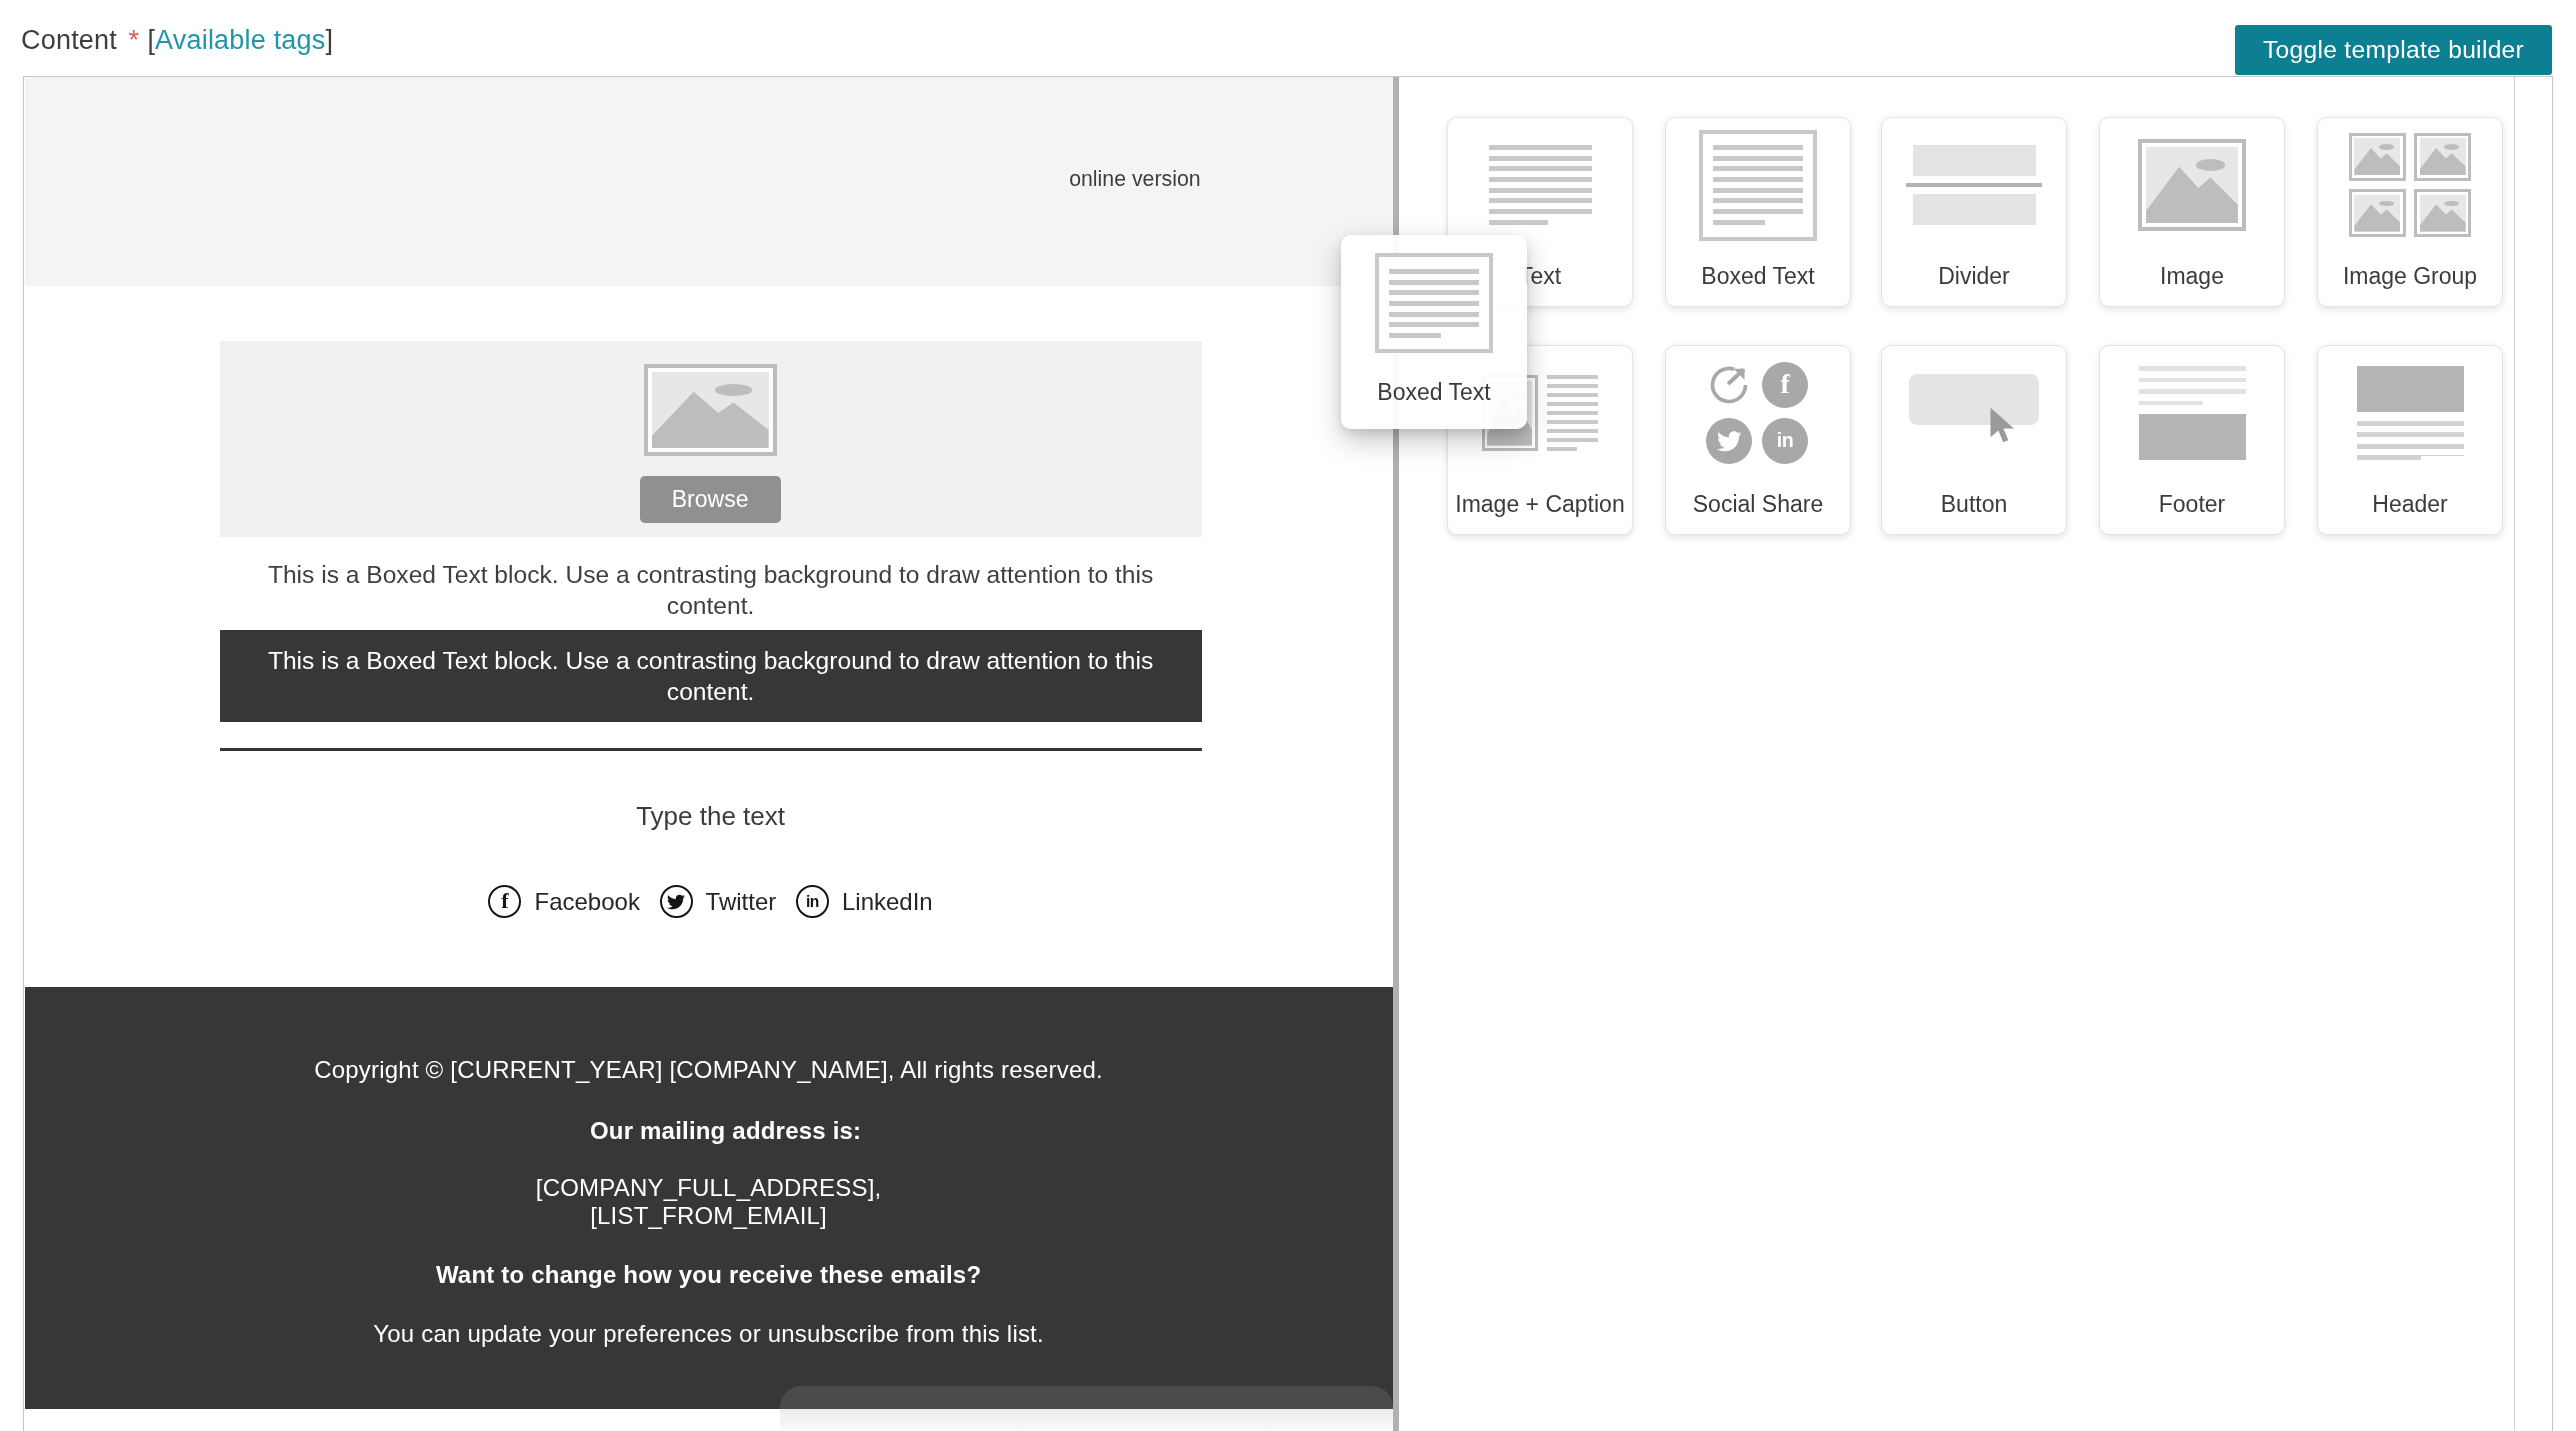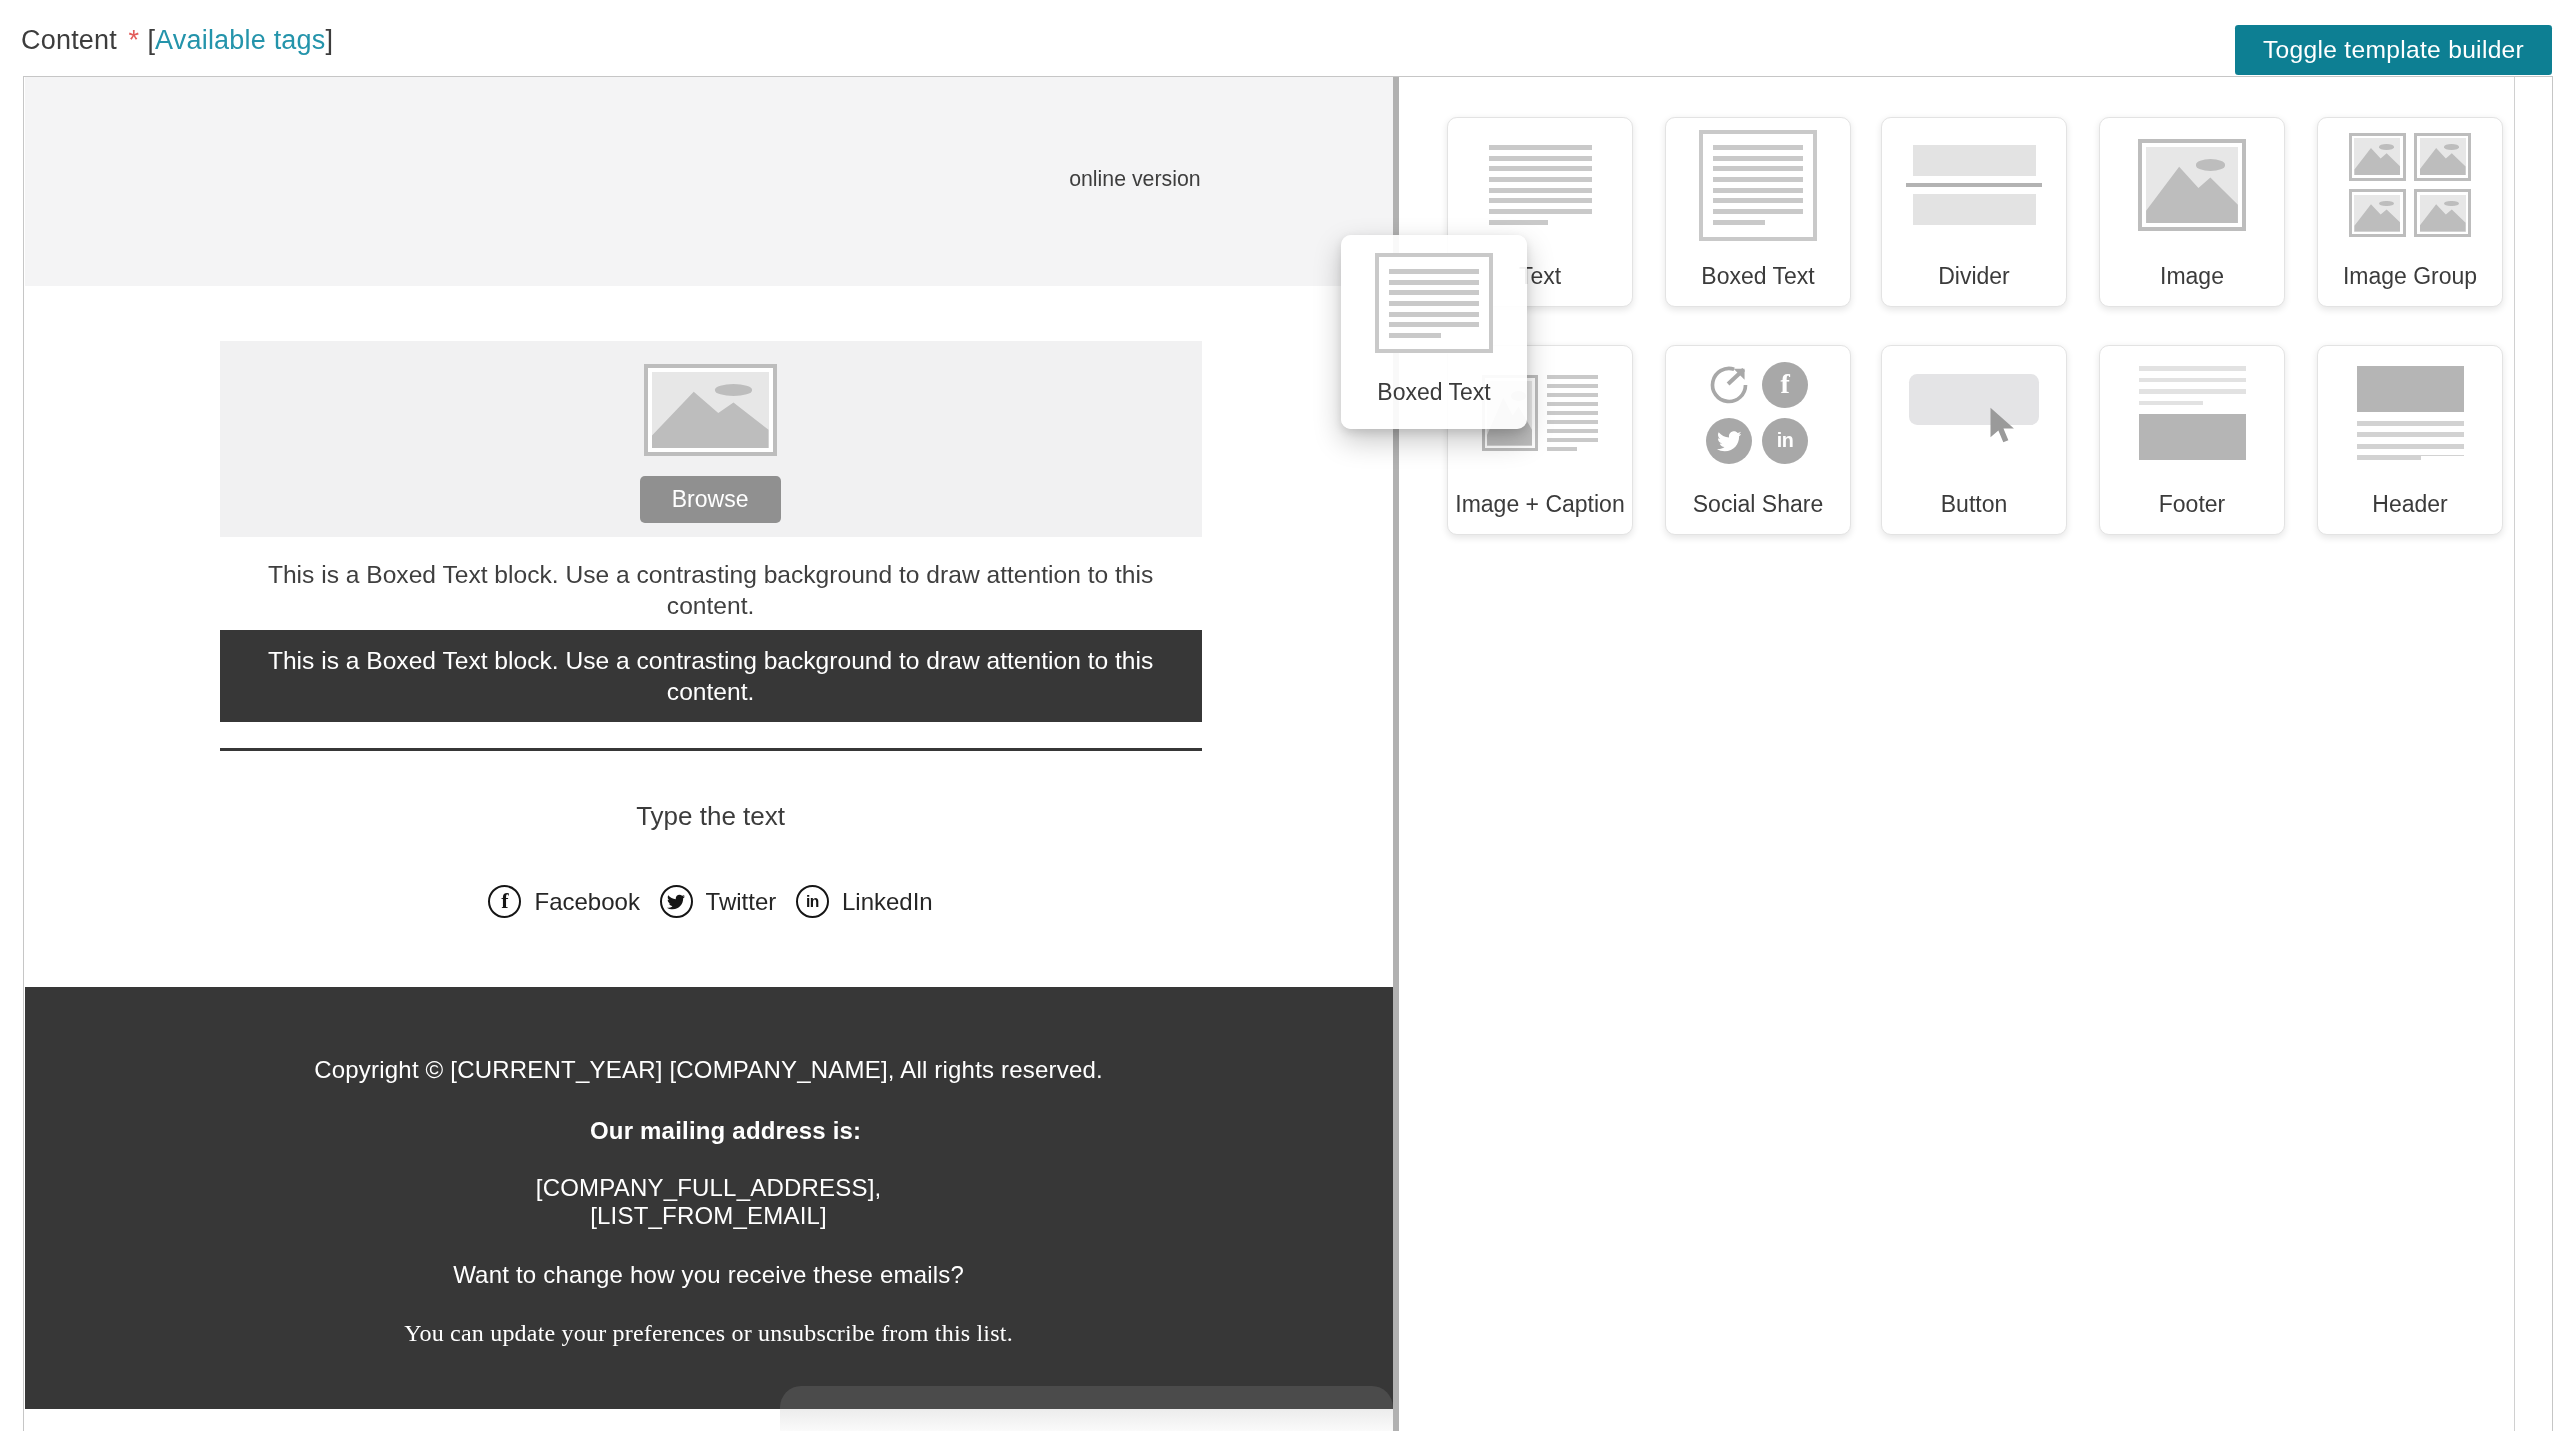--- a/index.html
+++ b/index.html
@@ -57,21 +57,21 @@
   .soc-circle{width:33px;height:33px;border:2.5px solid #151515;border-radius:50%;box-sizing:border-box;
               display:flex;align-items:center;justify-content:center;color:#151515;}
   .soc-f{font-family:"Liberation Serif",serif;font-weight:bold;font-size:22px;margin-top:-1.6px;}
   .soc-in{font-weight:bold;font-size:15.6px;letter-spacing:-0.4px;}
   .social-label{font-size:24px;color:#262626;}
 
   
   .email-footer{position:absolute;left:0;top:910px;width:100%;height:422px;background:var(--email-dark,#373737);}
   .ef-line{position:absolute;left:0;width:100%;text-align:center;color:#fff;font-size:24px;letter-spacing:0.2px;}
   .ef-copy{top:69px;} .ef-mailing{top:130px;font-weight:bold;margin-left:17px;} .ef-addr1{top:187px;} .ef-addr2:  {}
-  .ef-addr2{top:215px;} .ef-change{top:274px;} .ef-update{top:333px;font-family:Liberation Serif, serif;}
+  .ef-addr2{top:215px;} .ef-change{top:274px;font-weight:bold;} .ef-update{top:333px;}
   .shadow-blob-dark{position:absolute;left:755px;top:1309px;width:613px;height:23px;
                     background:rgba(255,255,255,0.10);border-radius:21.3px 21.3px 0 0;}
   .shadow-blob-light{position:absolute;left:755px;top:1332px;width:613px;height:23px;
                      background:linear-gradient(#ececec,#fbfbfb);}
 
   
   .palette-card{position:absolute;width:186px;height:190px;background:#fff;border:1.6px solid var(--card-border,#e3e3e3);
                 border-radius:9.9px;box-sizing:border-box;box-shadow:0 2.5px 7.4px rgba(0,0,0,0.10);cursor:grab;z-index:2;}
   .card-label{position:absolute;left:0;bottom:16.4px;width:100%;text-align:center;font-size:23px;color:#3b3b3b;}
   .card-icon-zone{position:absolute;left:0;top:0;right:0;bottom:54px;display:flex;align-items:center;justify-content:center;}

